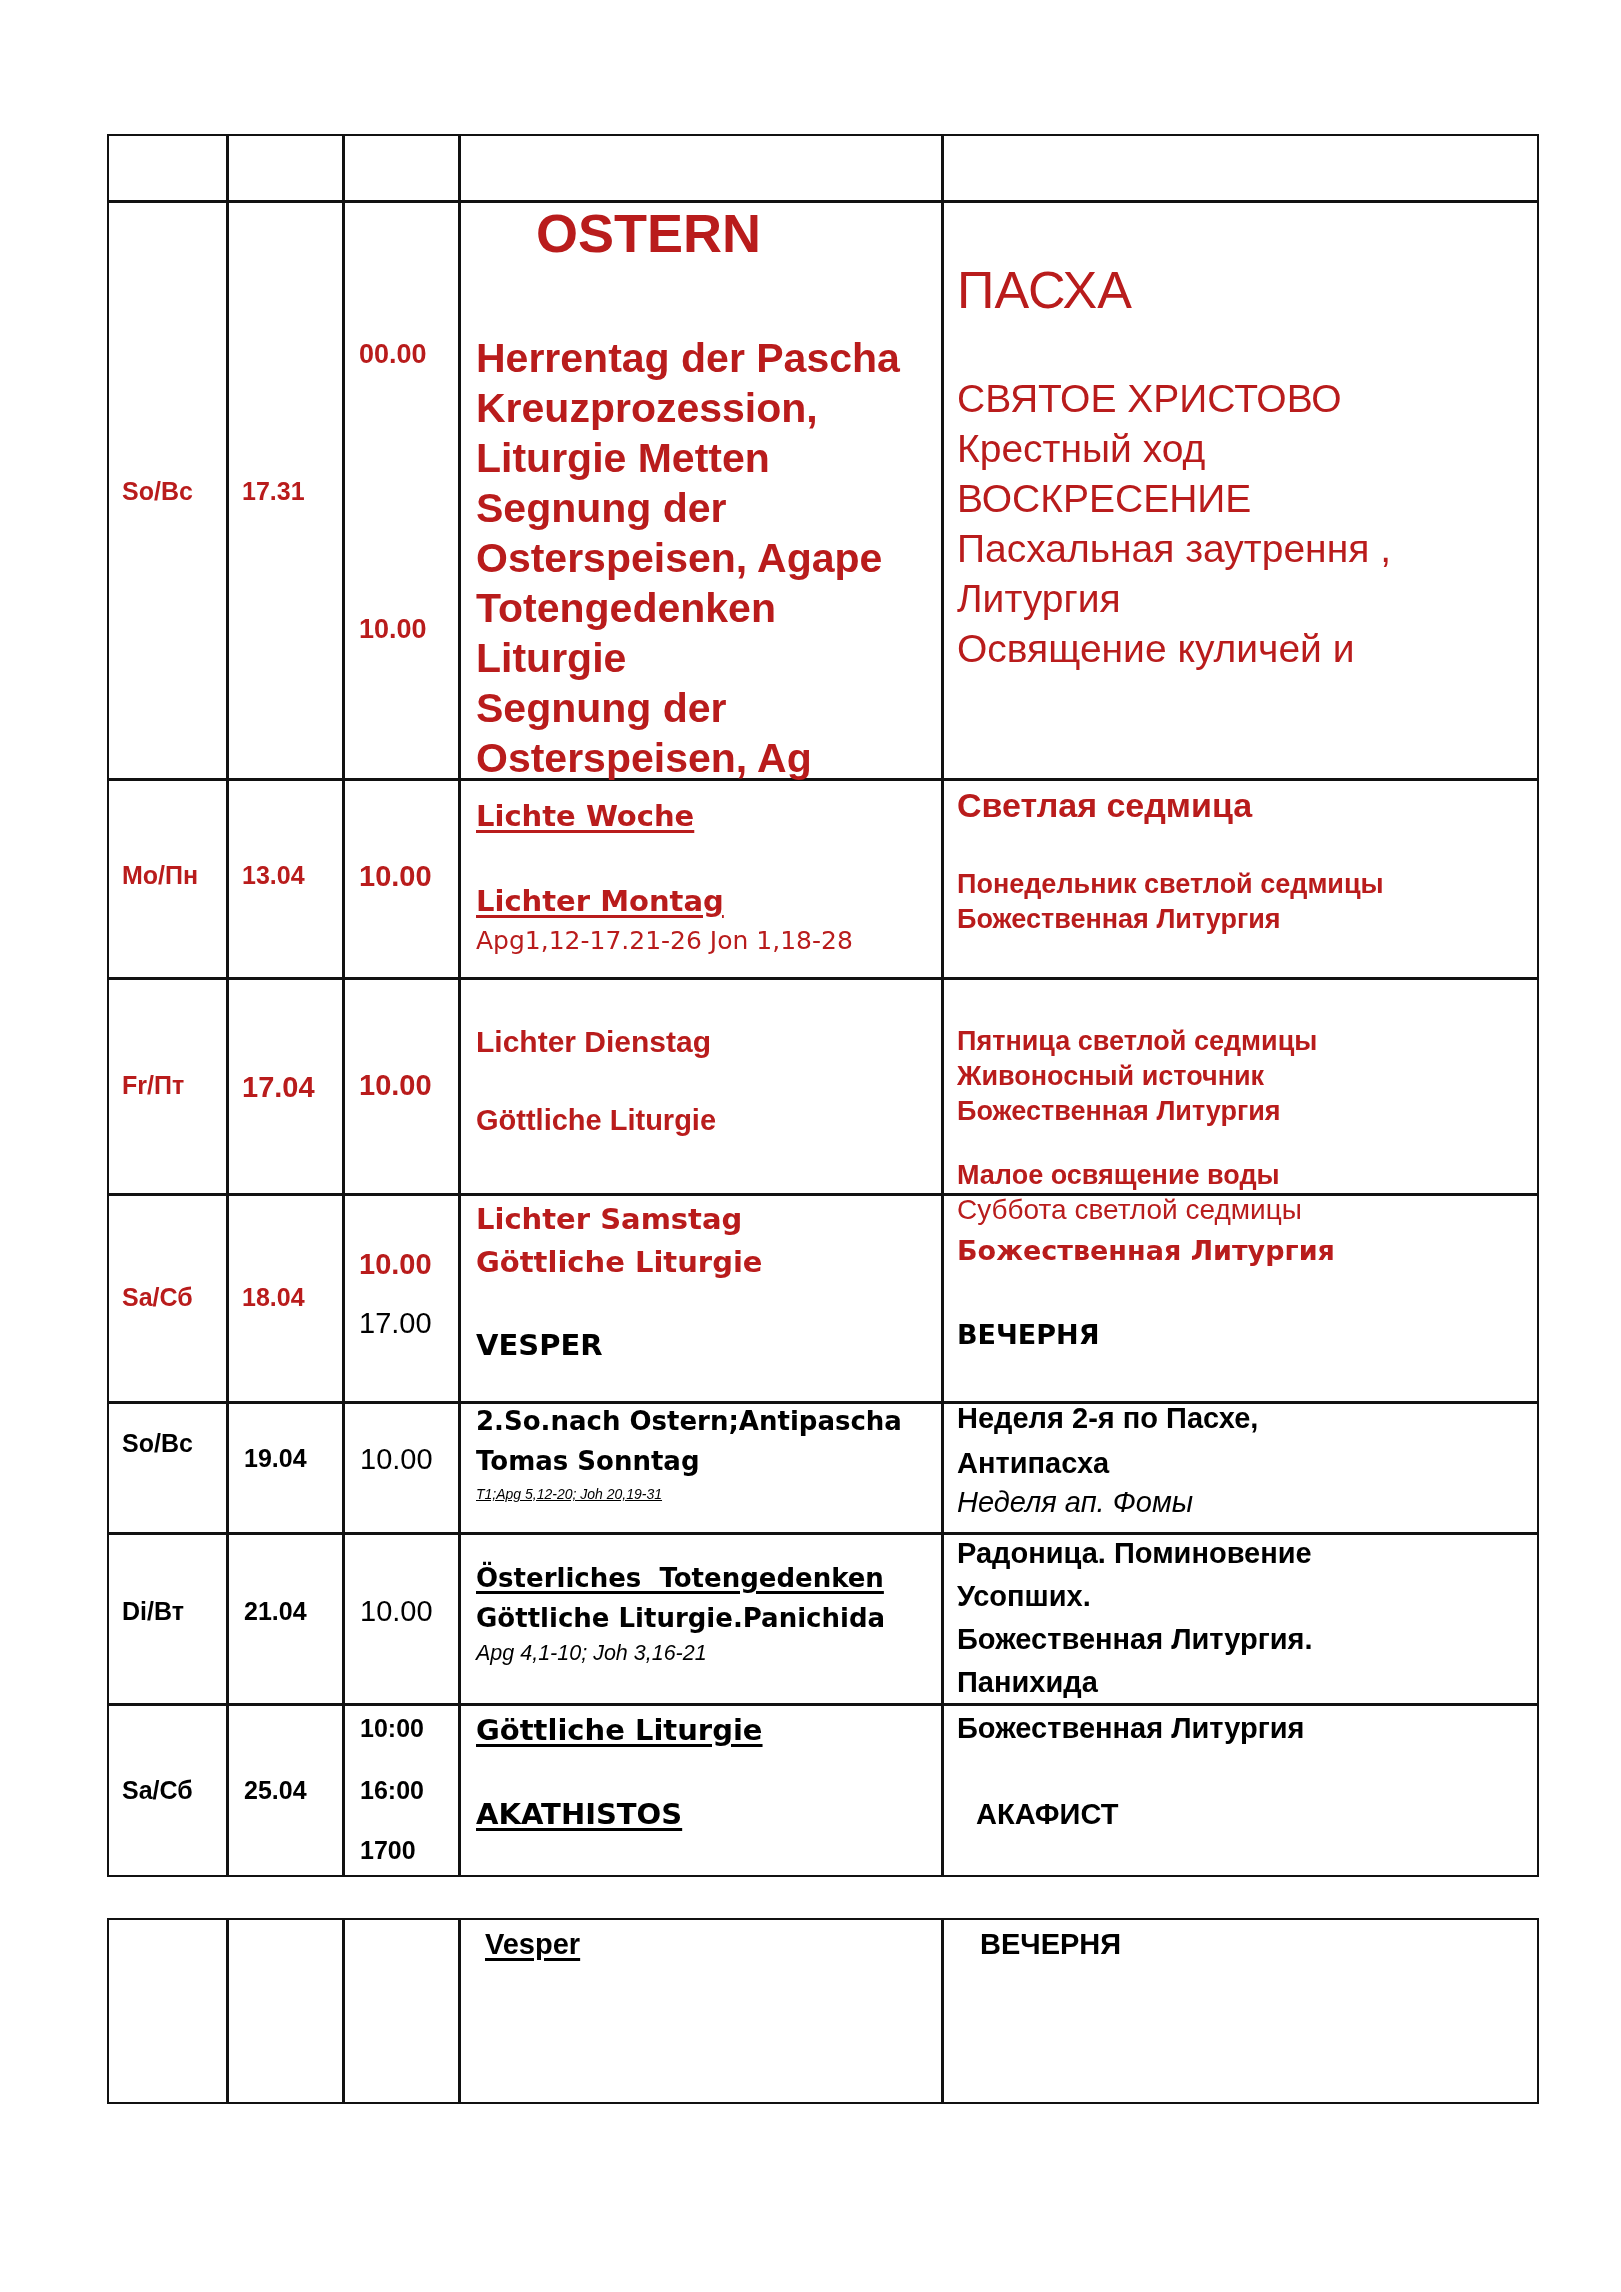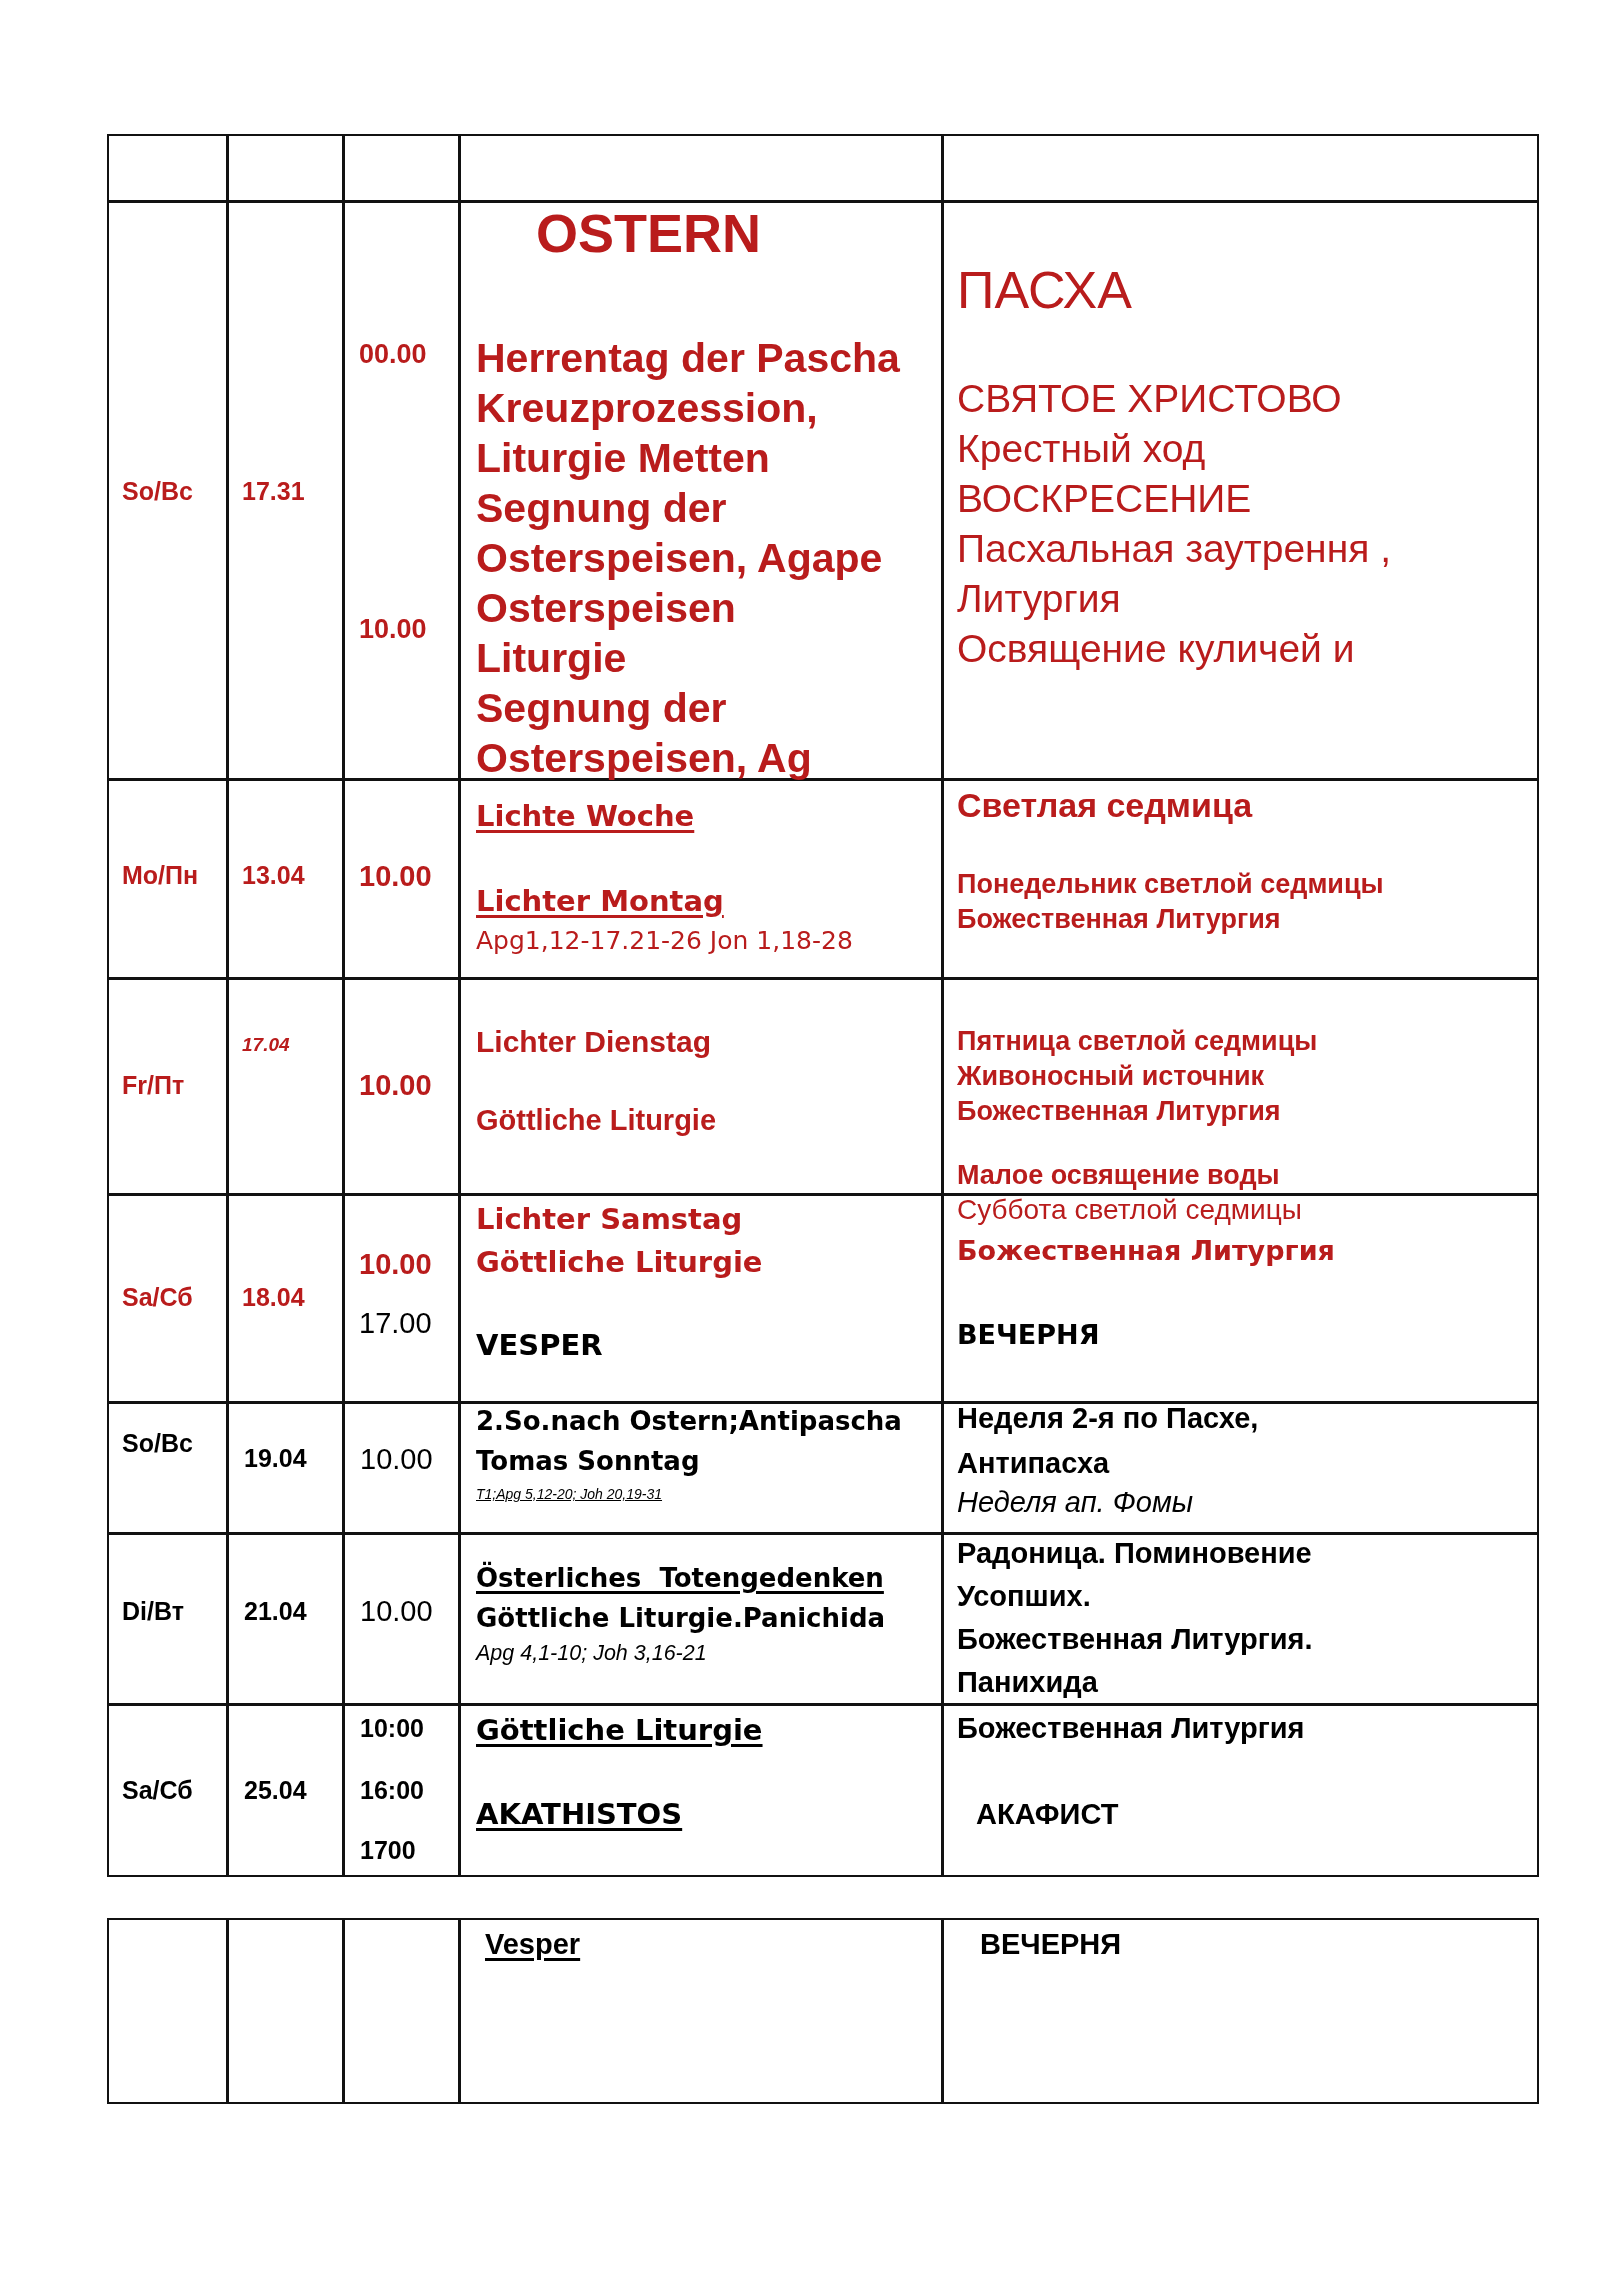--- a/index.html
+++ b/index.html
@@ -38,21 +38,21 @@
   <span class="t red b" style="left:359px;top:341px;font-size:27px;">00.00</span>
   <span class="t red b" style="left:359px;top:616px;font-size:27px;">10.00</span>
 
   <span class="t red b" style="left:536px;top:206px;font-size:54px;">OSTERN</span>
   <div class="t red b" style="left:476px;top:333px;font-size:41px;line-height:50px;">
     <div>Herrentag der Pascha</div>
     <div>Kreuzprozession,</div>
     <div>Liturgie Metten</div>
     <div>Segnung der</div>
     <div>Osterspeisen, Agape</div>
-    <div>Osterspeisen</div>
+    <div>Totengedenken</div>
     <div>Liturgie</div>
     <div>Segnung der</div>
     <div>Osterspeisen, Ag</div>
   </div>
 
   <span class="t red" style="left:957px;top:264px;font-size:52px;">ПАСХА</span>
   <div class="t red" style="left:957px;top:374px;font-size:39px;line-height:50px;">
     <div>СВЯТОЕ ХРИСТОВО</div>
     <div>Крестный ход</div>
     <div>ВОСКРЕСЕНИЕ</div>
@@ -69,21 +69,21 @@
   <span class="t red b wide u" style="left:476px;top:802px;font-size:29px;">Lichte Woche</span>
   <span class="t red b wide u" style="left:476px;top:887px;font-size:29px;">Lichter Montag</span>
   <span class="t red comic" style="left:476px;top:928px;font-size:25px;">Apg1,12-17.21-26 Jon 1,18-28</span>
   <span class="t red b" style="left:957px;top:788px;font-size:34px;">Светлая седмица</span>
   <span class="t red b" style="left:957px;top:871px;font-size:27px;">Понедельник светлой седмицы</span>
   <span class="t red b" style="left:957px;top:906px;font-size:27px;">Божественная Литургия</span>
 </div>
 
 <div>
   <span class="t red b" style="left:122px;top:1073px;font-size:25px;">Fr/Пт</span>
-  <span class="t red b" style="left:242px;top:1035px;font-size:19px;font-style:italic;">17.04</span>
+  <span class="t red b" style="left:242px;top:1073px;font-size:29px;">17.04</span>
   <span class="t red b" style="left:359px;top:1071px;font-size:29px;">10.00</span>
   <span class="t red" style="left:476px;top:1027px;font-size:30px;font-weight:bold;">Lichter Dienstag</span>
   <span class="t red" style="left:476px;top:1106px;font-size:29px;font-weight:bold;">Göttliche Liturgie</span>
   <span class="t red b" style="left:957px;top:1028px;font-size:27px;">Пятница светлой седмицы</span>
   <span class="t red b" style="left:957px;top:1063px;font-size:27px;">Живоносный источник</span>
   <span class="t red b" style="left:957px;top:1098px;font-size:27px;">Божественная Литургия</span>
   <span class="t red b" style="left:957px;top:1162px;font-size:27px;">Малое освящение воды</span>
 </div>
 
 <div>

